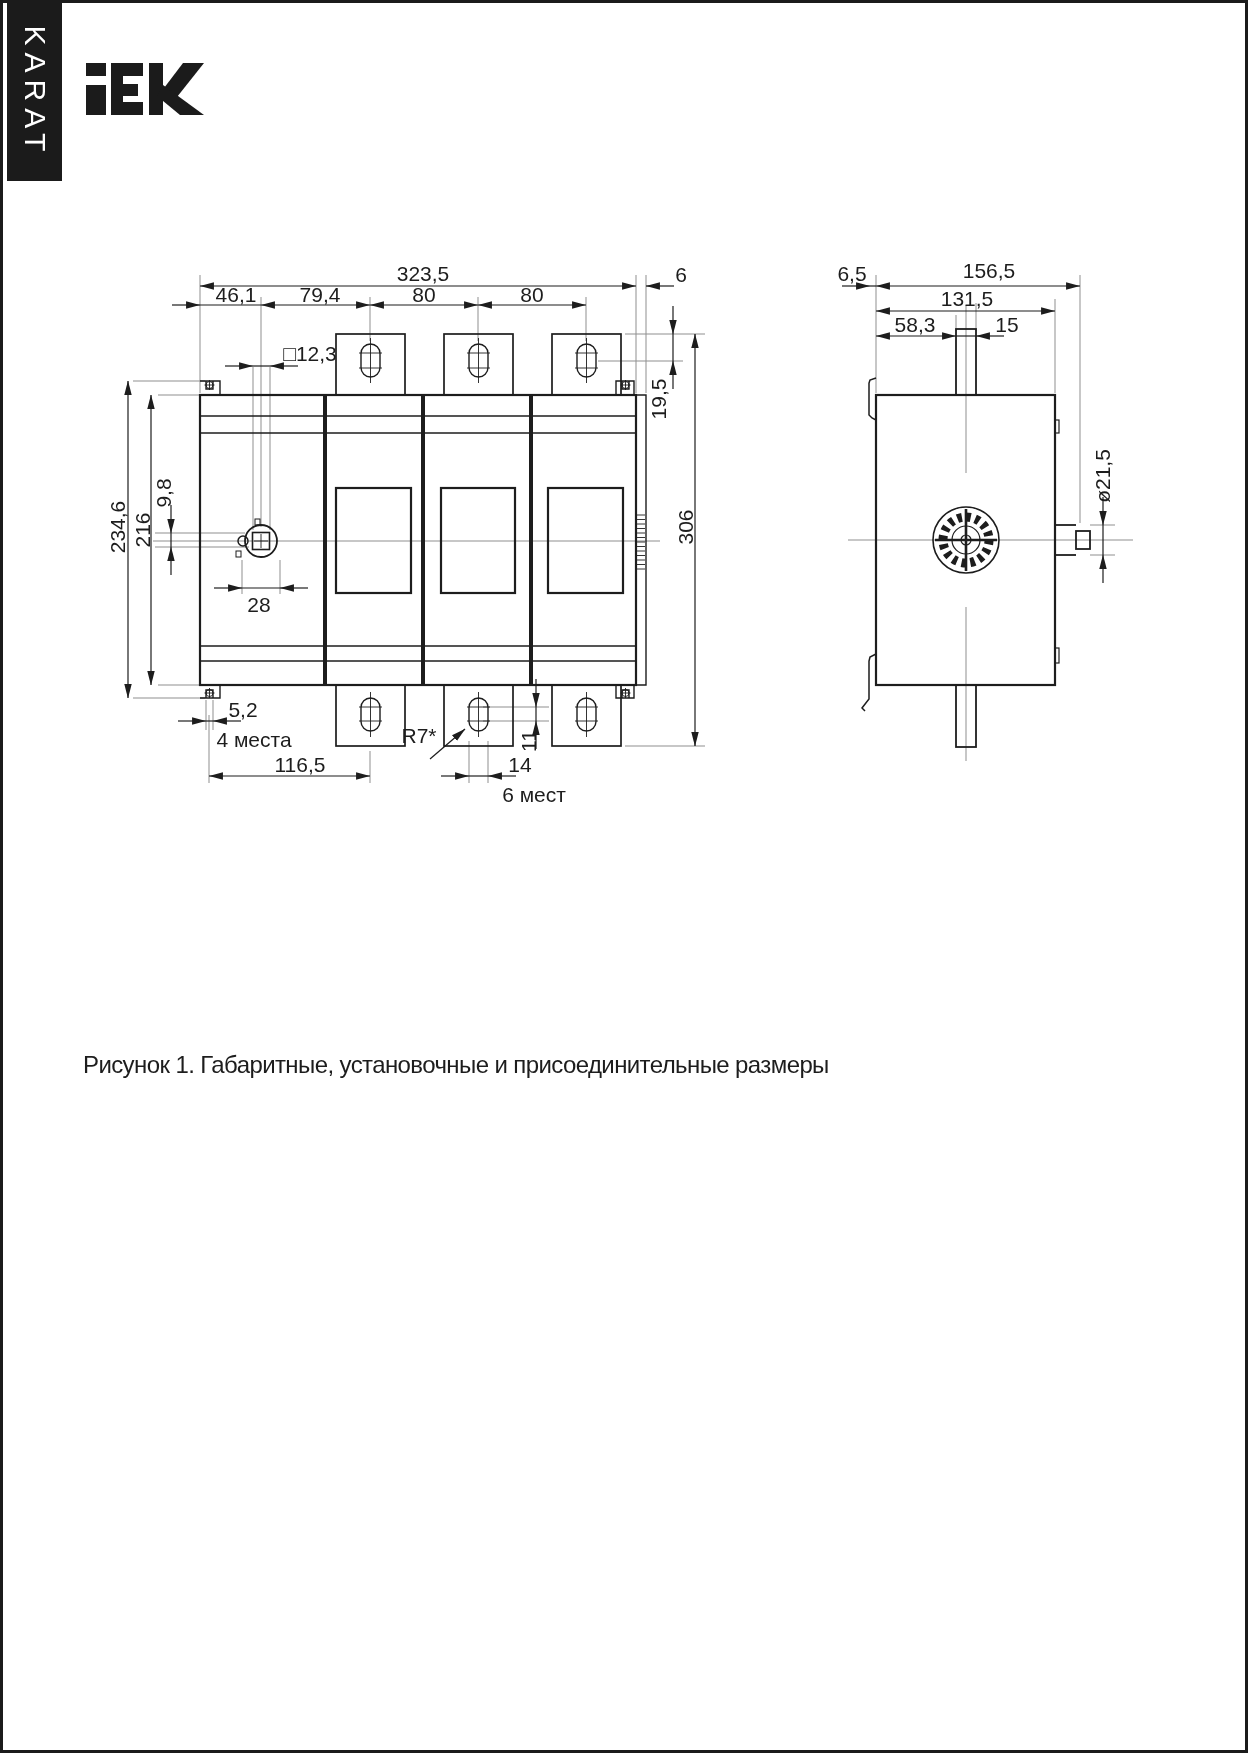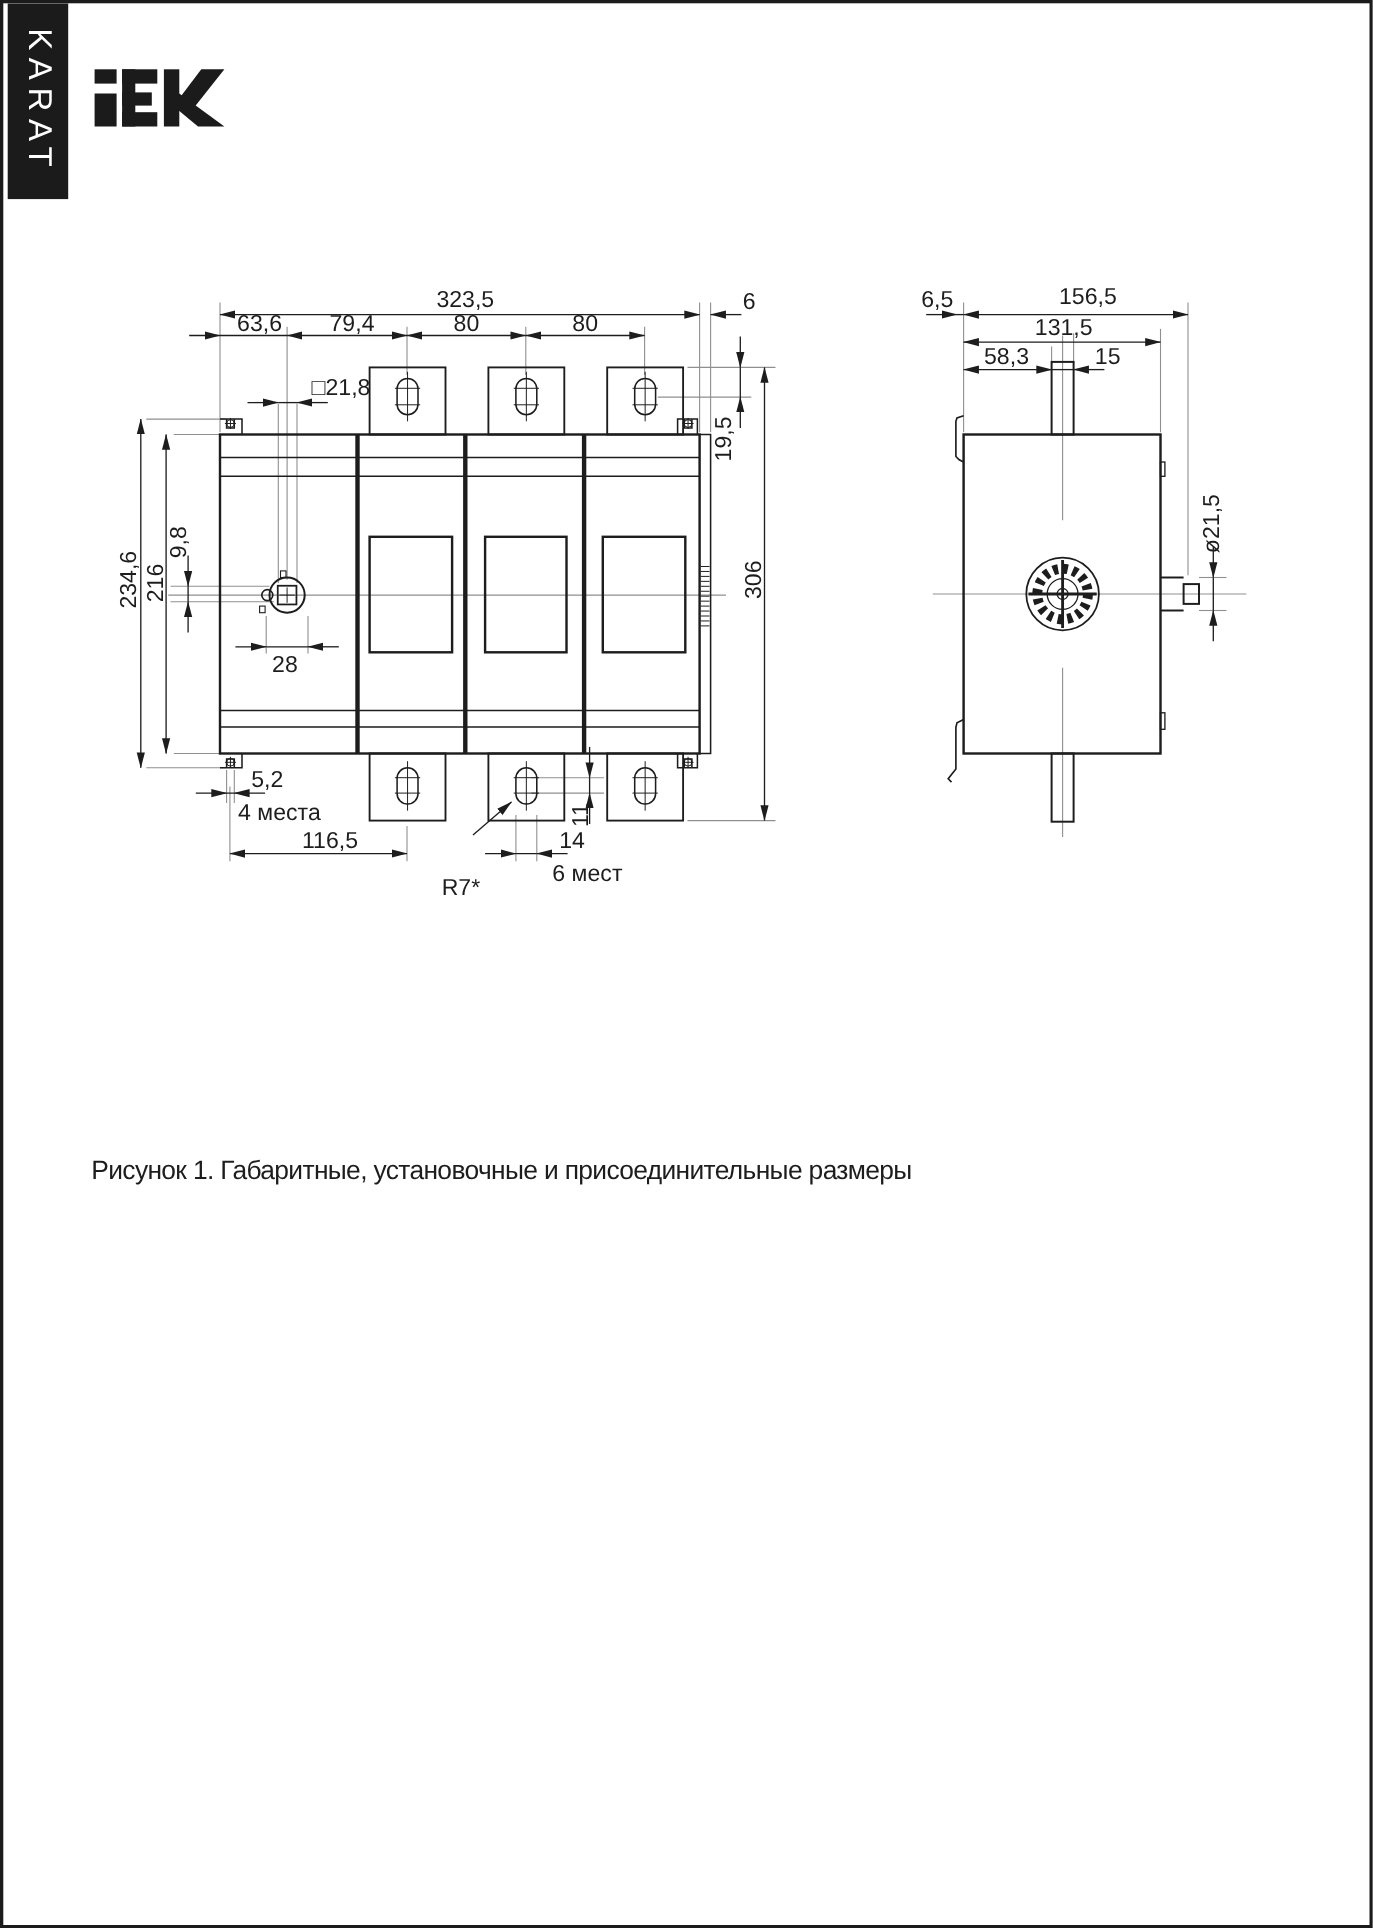--- a/index.html
+++ b/index.html
@@ -236,36 +236,36 @@
         <g>
           <path class="ol" d="M873,375 L867,377 L866,380 V412 L869,415 L873,417" stroke-width="1.5"></path>
           <path class="ol" d="M873,651 L867,654 L866,658 V696 L859,705 L862,708" stroke-width="1.5"></path>
           <rect class="ol" x="1052" y="417" width="4" height="13" stroke-width="1.2"></rect>
           <rect class="ol" x="1052" y="645" width="4" height="15" stroke-width="1.2"></rect>
         </g>
       </g>
     </svg>
 
     <span class="dim-label" style="left:420px;top:270px">323,5</span>
-    <span class="dim-label" style="left:233px;top:291px">63,6</span>
+    <span class="dim-label" style="left:233px;top:291px">46,1</span>
     <span class="dim-label" style="left:317px;top:291px">79,4</span>
     <span class="dim-label" style="left:421px;top:291px">80</span>
     <span class="dim-label" style="left:529px;top:291px">80</span>
     <span class="dim-label" style="left:678px;top:271px">6</span>
-    <span class="dim-label" style="left:307px;top:350px">□21,8</span>
+    <span class="dim-label" style="left:307px;top:350px">□12,3</span>
     <span class="dim-label rot" style="left:655px;top:396px">19,5</span>
     <span class="dim-label rot" style="left:682px;top:524px">306</span>
     <span class="dim-label rot" style="left:114px;top:524px">234,6</span>
     <span class="dim-label rot" style="left:139px;top:527px">216</span>
     <span class="dim-label rot" style="left:160px;top:490px">9,8</span>
     <span class="dim-label" style="left:256px;top:601px">28</span>
     <span class="dim-label" style="left:240px;top:706px">5,2</span>
     <span class="dim-label" style="left:251px;top:736px">4 места</span>
     <span class="dim-label" style="left:297px;top:761px">116,5</span>
-    <span class="dim-label" style="left:416px;top:804px">R7*</span>
+    <span class="dim-label" style="left:416px;top:732px">R7*</span>
     <span class="dim-label" style="left:517px;top:761px">14</span>
     <span class="dim-label" style="left:531px;top:791px">6 мест</span>
     <span class="dim-label rot" style="left:525px;top:738px">11</span>
     <span class="dim-label" style="left:849px;top:270px">6,5</span>
     <span class="dim-label" style="left:986px;top:267px">156,5</span>
     <span class="dim-label" style="left:964px;top:295px">131,5</span>
     <span class="dim-label" style="left:912px;top:321px">58,3</span>
     <span class="dim-label" style="left:1004px;top:321px">15</span>
     <span class="dim-label rot" style="left:1099px;top:473px">ø21,5</span>
   </div>

